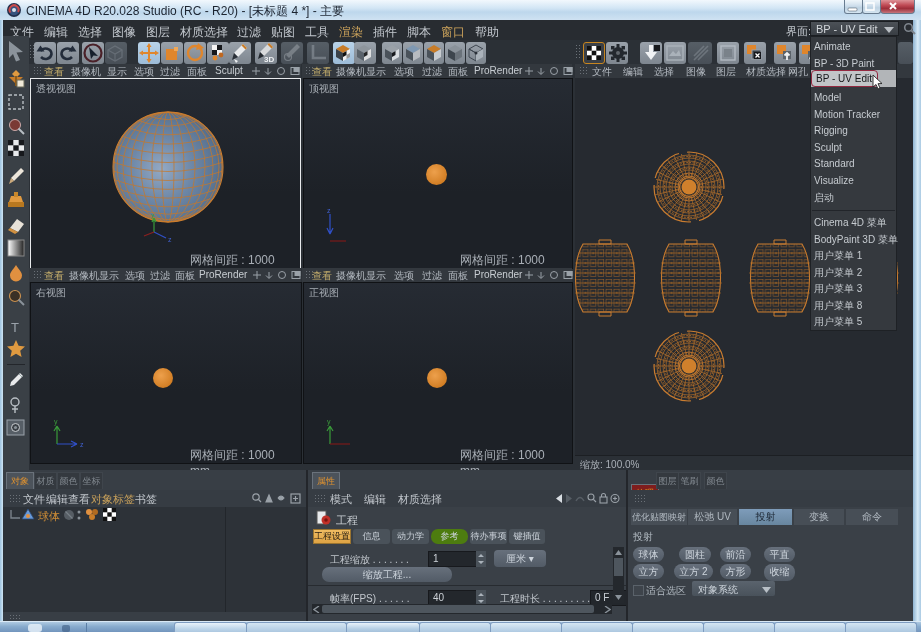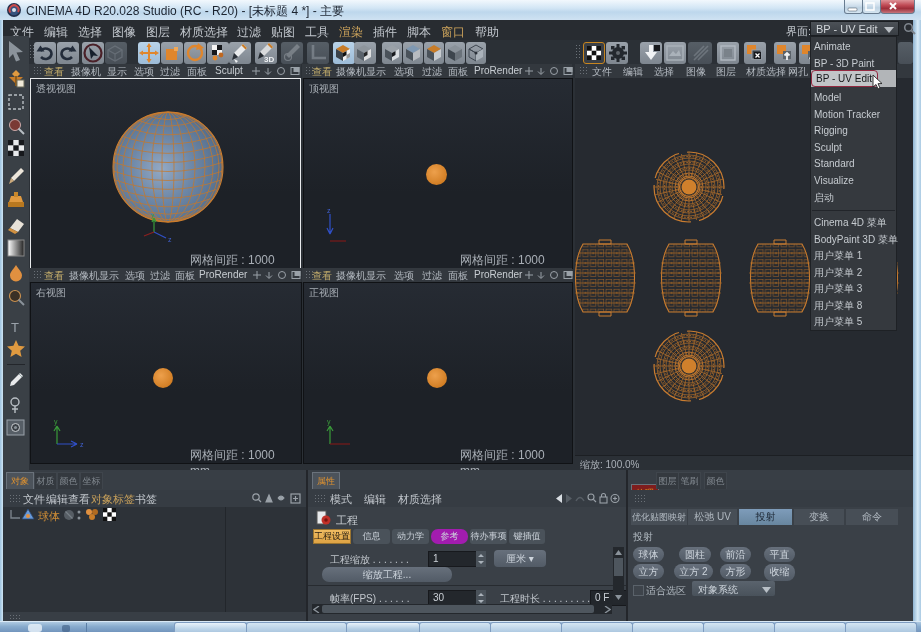--- a/index.html
+++ b/index.html
@@ -680,34 +680,34 @@
  <div class="abs" style="left:0;top:37px;width:318px;height:114px;background:#3a4047">
   <svg class="abs" style="left:7px;top:3px" width="16" height="16" viewBox="0 0 16 16">
    <rect x="2" y="1" width="9" height="13" fill="#e8eaec" stroke="#555"></rect>
    <circle cx="11" cy="10" r="4.5" fill="#c03028"></circle>
         <circle cx="11" cy="10" r="1.8" fill="#7a1410"></circle>
   </svg>
   <span class="tx" style="left:28px;top:6px;font-size:11px;color:#c8cdd2">工程</span>
   <div class="abs" style="left:5px;top:22px;width:38px;height:15px;background:linear-gradient(#f0bc62,#dea344);border:1px solid #9a7430;box-sizing:border-box;color:#2a2014;font-size:9px;text-align:center;line-height:13px">工程设置</div>
   <div class="btn" style="left:45px;top:22px;width:37px;height:15px;border-radius:3px;line-height:15px;background:#4a525a;font-size:9px">信息</div>
   <div class="btn" style="left:84px;top:22px;width:37px;height:15px;border-radius:3px;line-height:15px;background:#4a525a;font-size:9px">动力学</div>
-  <div class="btn" style="left:123px;top:22px;width:37px;height:15px;border-radius:7px;line-height:15px;background:#a21caf;font-size:9px">参考</div>
+  <div class="btn" style="left:123px;top:22px;width:37px;height:15px;border-radius:7px;line-height:15px;background:#4d7c0f;font-size:9px">参考</div>
   <div class="btn" style="left:162px;top:22px;width:37px;height:15px;border-radius:3px;line-height:15px;background:#4a525a;font-size:9px">待办事项</div>
   <div class="btn" style="left:201px;top:22px;width:36px;height:15px;border-radius:3px;line-height:15px;background:#4a525a;font-size:9px">键插值</div>
   <span class="tx" style="left:22px;top:46px;font-size:10px;color:#c2c7cd">工程缩放 . . . . . . .</span>
   <div class="field" style="left:120px;top:44px;width:48px;height:14px;line-height:14px">1</div>
   <div class="abs" style="left:168px;top:44px;width:10px;height:16px;background:#4a525a">
    <svg width="10" height="16" viewBox="0 0 10 16">
           <path d="M5 3 L8 6 L2 6 Z M5 13 L2 10 L8 10 Z" fill="#aab2ba"></path>
         </svg></div>
   <div class="btn" style="left:186px;top:43px;width:52px;height:17px;border-radius:4px;line-height:17px">厘米 ▾</div>
   <div class="btn" style="left:14px;top:60px;width:130px;height:15px;border-radius:7px;line-height:15px">缩放工程...</div>
   <div class="abs" style="left:0;top:78px;width:318px;height:1px;background:#272b30"></div>
   <span class="tx" style="left:22px;top:85px;font-size:10px;color:#c2c7cd">帧率(FPS) . . . . . .</span>
-  <div class="field" style="left:120px;top:83px;width:48px;height:14px;line-height:14px">30</div>
+  <div class="field" style="left:120px;top:83px;width:48px;height:14px;line-height:14px">40</div>
   <div class="abs" style="left:168px;top:83px;width:10px;height:16px;background:#4a525a">
    <svg width="10" height="16" viewBox="0 0 10 16">
           <path d="M5 3 L8 6 L2 6 Z M5 13 L2 10 L8 10 Z" fill="#aab2ba"></path>
         </svg></div>
   <span class="tx" style="left:192px;top:85px;font-size:10px;color:#c2c7cd">工程时长 . . . . . . . . . . . . . . . . .</span>
   <div class="field" style="left:282px;top:83px;width:32px;height:14px;line-height:14px">0 F</div>
   <div class="abs" style="left:4px;top:97px;width:300px;height:10px;background:#24282d">
    <div class="abs" style="left:10px;top:1px;width:272px;height:8px;background:#4e565e;border-radius:2px"></div>
    <svg class="abs" style="left:1px;top:2px" width="8" height="7">
           <path d="M6 0 L1 3.5 L6 7" fill="none" stroke="#8a929a" stroke-width="1.4"></path>

